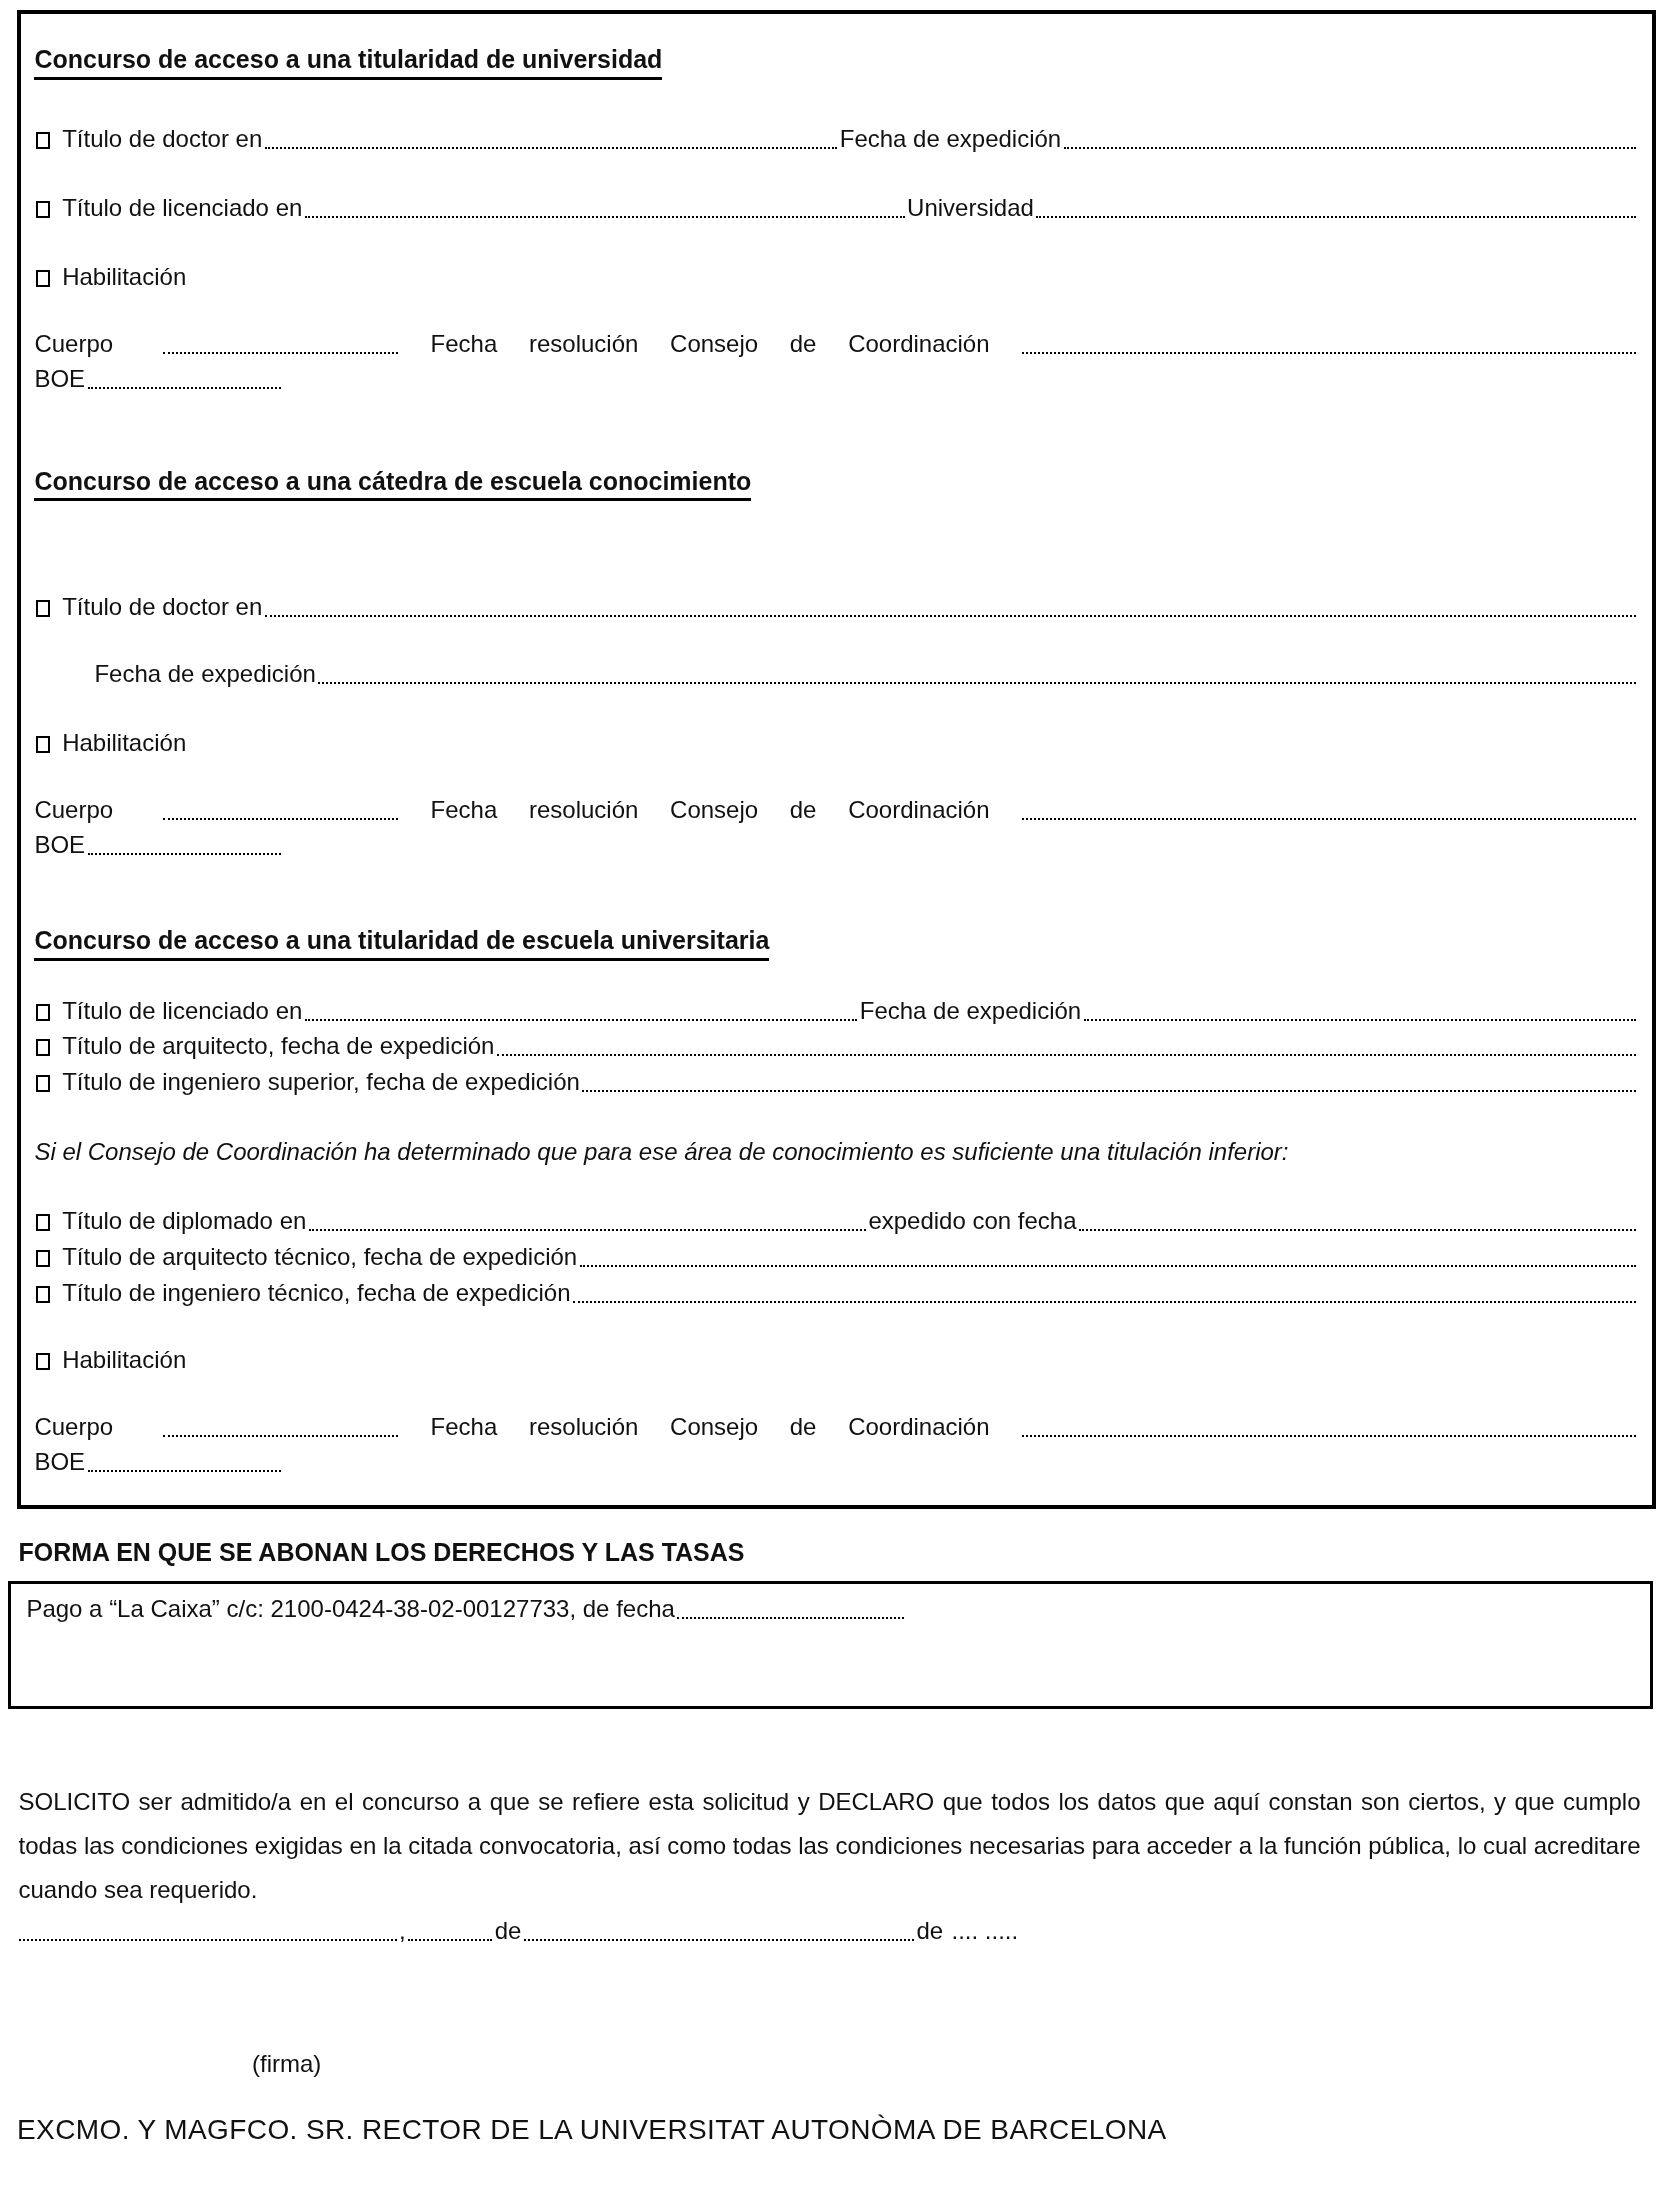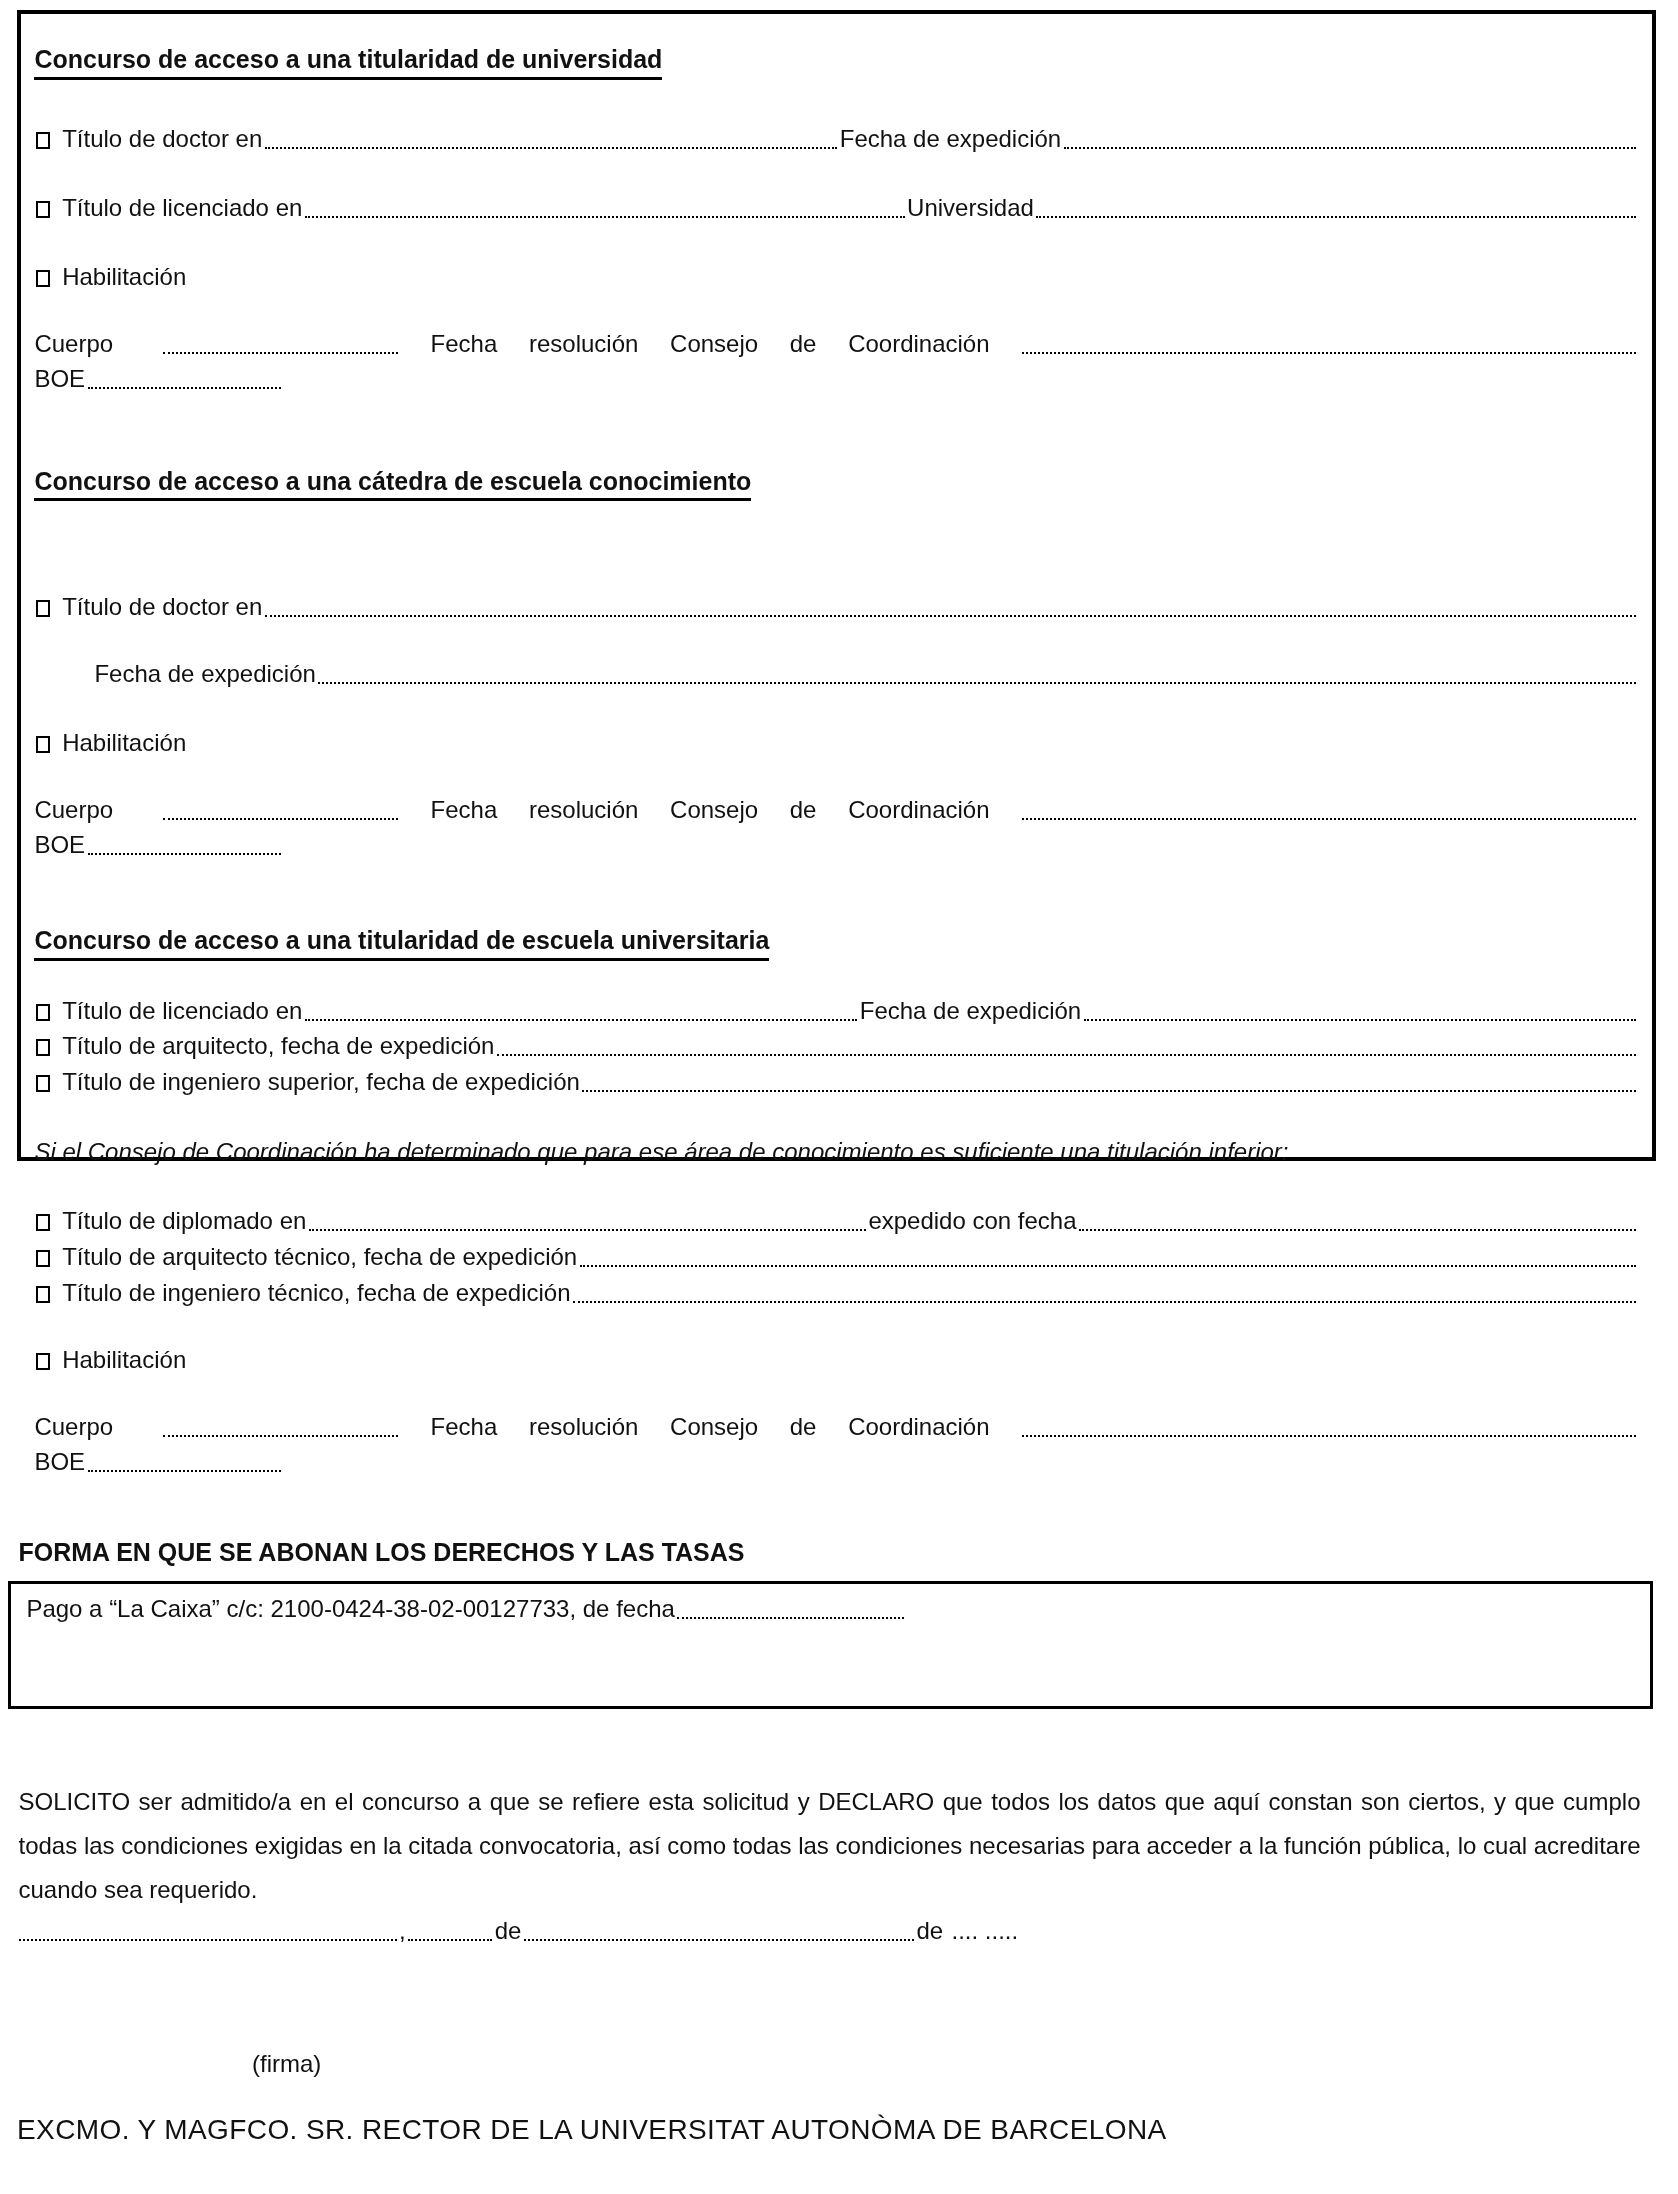--- a/index.html
+++ b/index.html
@@ -9,21 +9,21 @@
     width: 1679px; height: 2194px;
     margin: 0 auto;
     background: #ffffff;
     color: #111111;
     font-family: "Liberation Sans", sans-serif;
     overflow: hidden;
   }
   
   .main-box {
     position: absolute; left: 17px; top: 10px;
-    width: 1639px; height: 1151px;
+    width: 1639px; height: 1499px;
     border: 4.2px solid #000;
     padding: 0 13.4px;
   }
   .heading-wrap { line-height: 30px; }
   .heading {
     display: inline-block;
     font-size: 25px; font-weight: bold;
     border-bottom: 3.4px solid #000;
     padding-bottom: 2.5px;
   }

